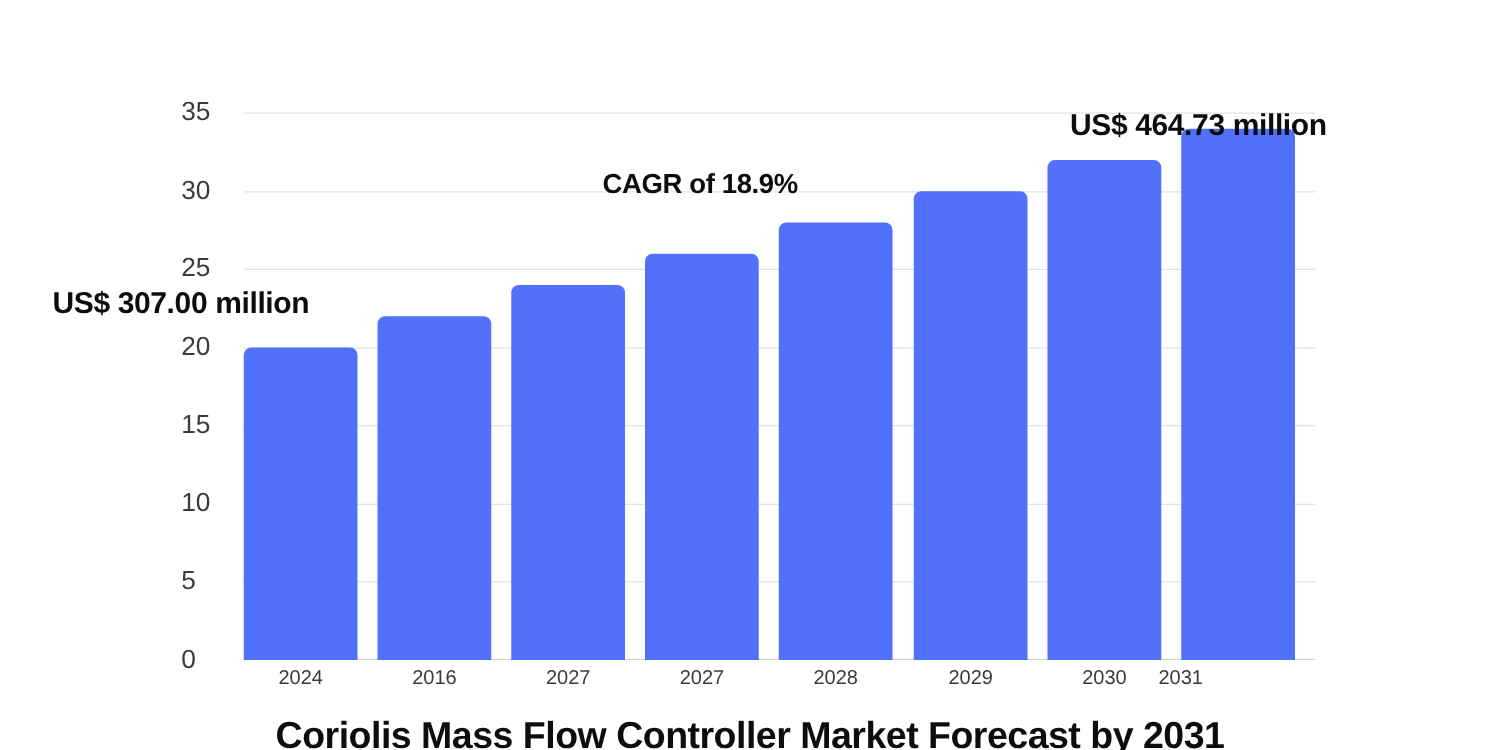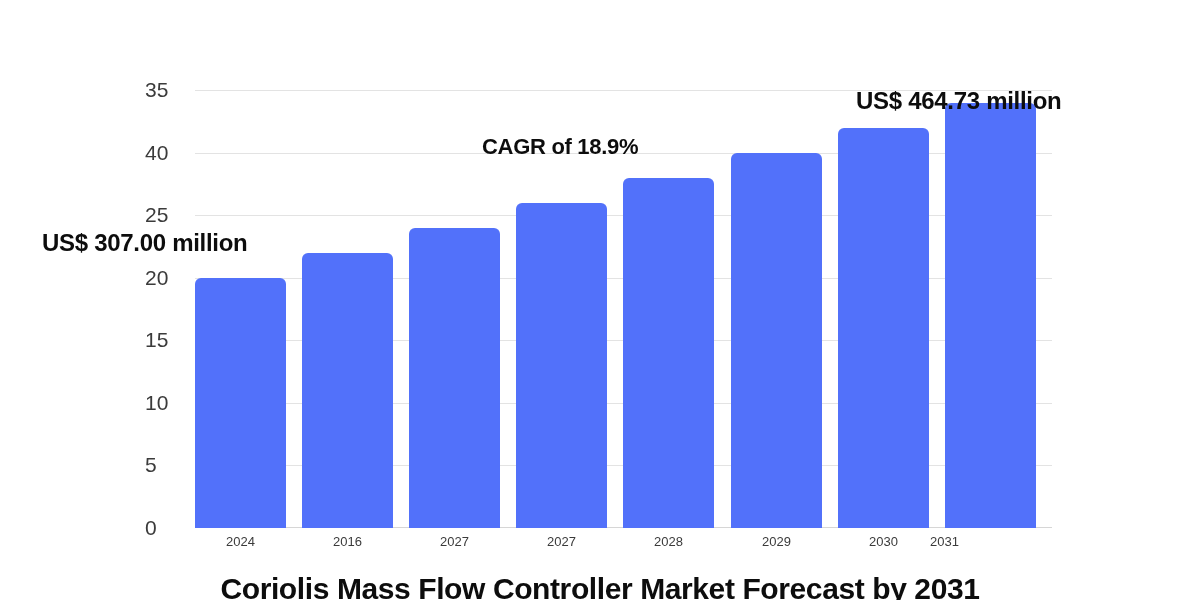--- a/index.html
+++ b/index.html
@@ -116,21 +116,21 @@
   }
   .bar {
     position: absolute;
     bottom: 0;
     background: #5271fa;
     border-radius: 6px 6px 0 0;
   }
   .xtick-label {
     position: absolute;
     top: 534px;
-    font-size: 13px;
+    font-size: 16px;
     color: #3b3b3b;
     text-align: center;
     font-family: "Liberation Sans", sans-serif;
   }
 
   
   .annotation {
     position: absolute;
     font-weight: bold;
     color: #0d0d0d;
@@ -174,21 +174,21 @@
 </style>
 </head>
 <body>
 
 <div id="page">
 
 
   <div id="chart">
 
     <div class="ytick-label" style="left:145px; top:90px;">35</div>
-    <div class="ytick-label" style="left:145px; top:152.6px;">40</div>
+    <div class="ytick-label" style="left:145px; top:152.6px;">30</div>
     <div class="ytick-label" style="left:145px; top:215.1px;">25</div>
     <div class="ytick-label" style="left:145px; top:277.7px;">20</div>
     <div class="ytick-label" style="left:145px; top:340.3px;">15</div>
     <div class="ytick-label" style="left:145px; top:402.9px;">10</div>
     <div class="ytick-label" style="left:145px; top:465.4px;">5</div>
     <div class="ytick-label" style="left:145px; top:528px;">0</div>
 
     <div id="plot">
 
       <div class="gridline" style="top:0px;"></div>

